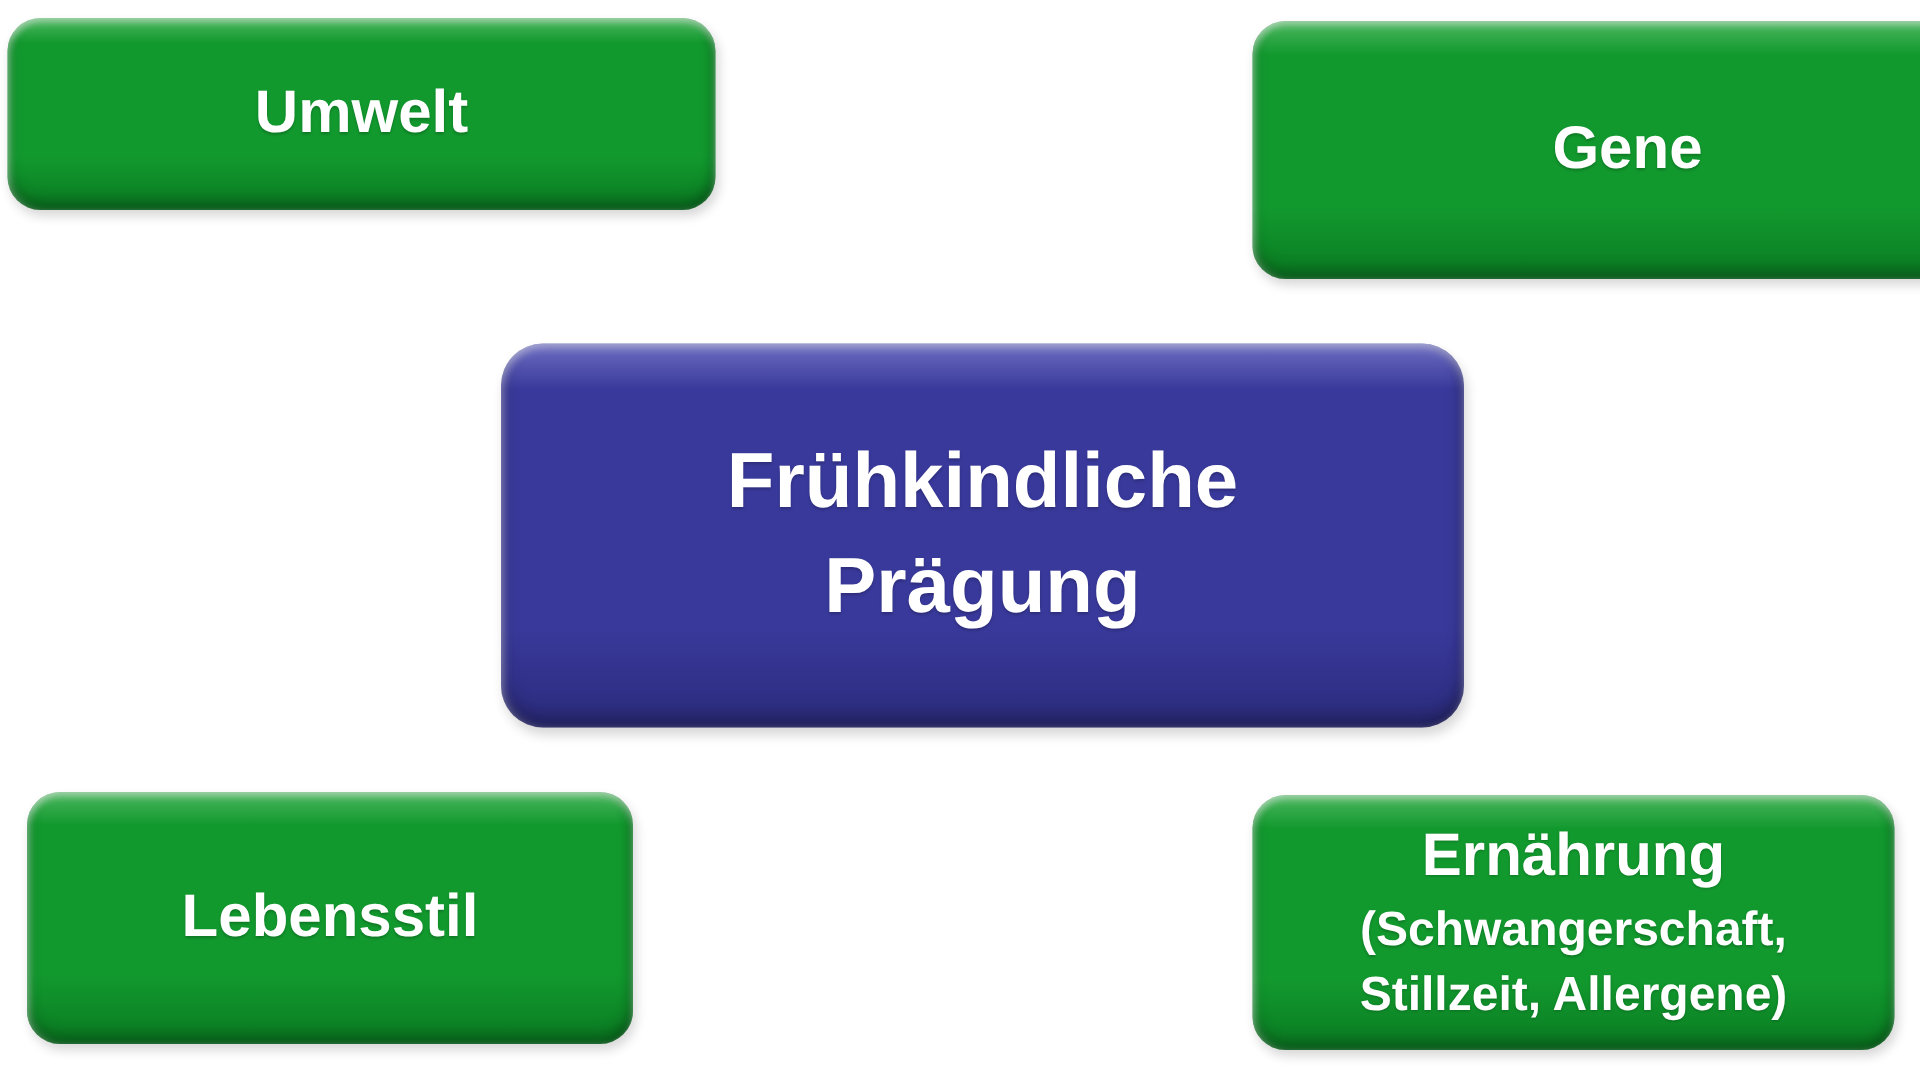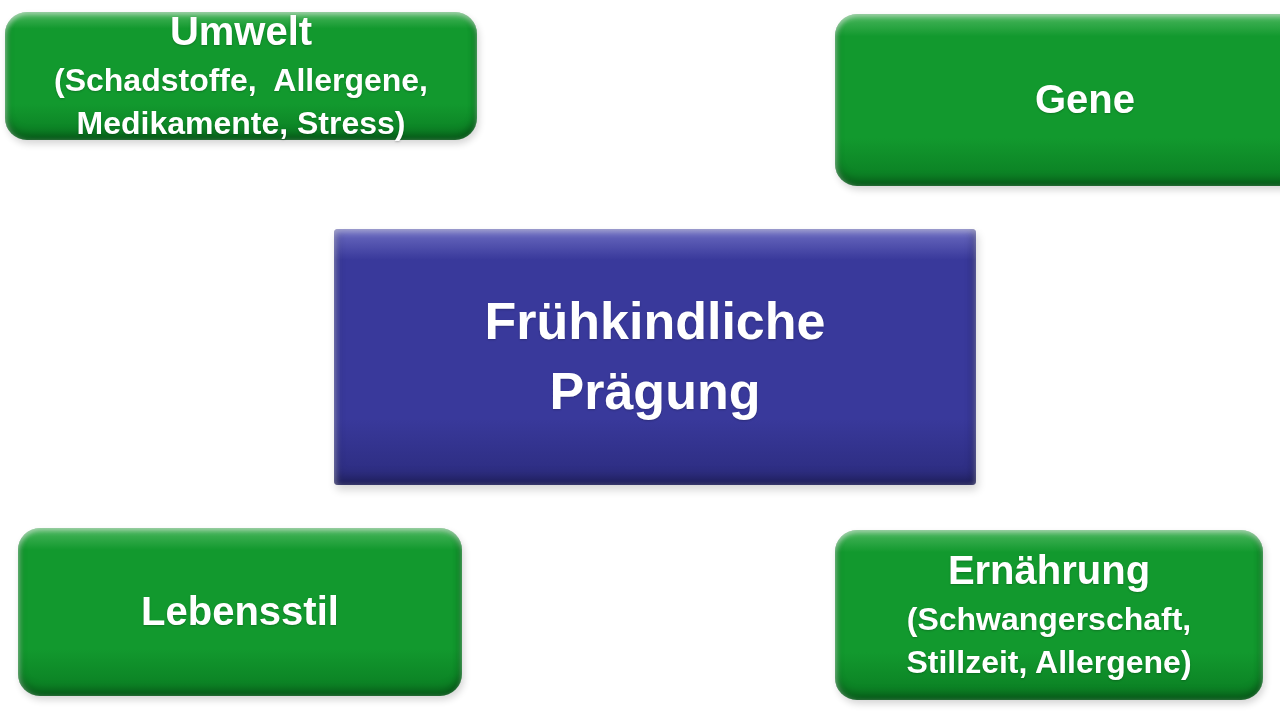--- a/index.html
+++ b/index.html
@@ -47,21 +47,21 @@
       inset 0 -6px 10px rgba(0,0,0,0.30),
       inset -3px 0 6px rgba(0,0,0,0.12),
       2px 4px 7px rgba(0,0,0,0.16);
   }
   .node.blue {
     background: linear-gradient(180deg,
       var(--blue-light) 0%,
       var(--blue) 12%,
       var(--blue) 74%,
       var(--blue-dark) 100%);
-    border-radius: 4px;
+    border-radius: 28px;
     box-shadow:
       inset 0 3px 6px rgba(255,255,255,0.40),
       inset 3px 0 6px rgba(255,255,255,0.15),
       inset 0 -7px 12px rgba(0,0,0,0.30),
       inset -3px 0 6px rgba(0,0,0,0.12),
       2px 5px 8px rgba(0,0,0,0.16);
     text-align: center;
   }
   .node-title {
     font-size: 40px;
@@ -77,32 +77,30 @@
     text-shadow: 0 1px 2px rgba(0,0,0,0.22);
   }
   .blue .node-title {
     font-size: 52px;
     line-height: 1.34;
   }
   
   .pos-umwelt     { left: 5px;   top: 12px;  width: 472px; height: 128px; }
   .pos-gene       { left: 835px; top: 14px;  width: 500px; height: 172px; gap: 48px; }
   .pos-center     { left: 334px; top: 229px; width: 642px; height: 256px; }
-  .pos-lebensstil { left: 18px;  top: 528px; width: 444px; height: 168px; }
+  .pos-lebensstil { left: 18px;  top: 528px; width: 404px; height: 168px; }
   .pos-ernaehrung { left: 835px; top: 530px; width: 428px; height: 170px; }
 </style>
 </head>
 <body>
 
 <div class="canvas">
 
   <div class="node green pos-umwelt">
     <div class="node-title">Umwelt</div>
-    <div class="node-subtitle">(Schadstoffe,&nbsp; Allergene,
-Medikamente, Stress)</div>
   </div>
 
   <div class="node green pos-gene">
     <div class="node-title">Gene</div>
   </div>
 
   <div class="node blue pos-center">
     <div class="node-title">Frühkindliche
 Prägung</div>
   </div>

